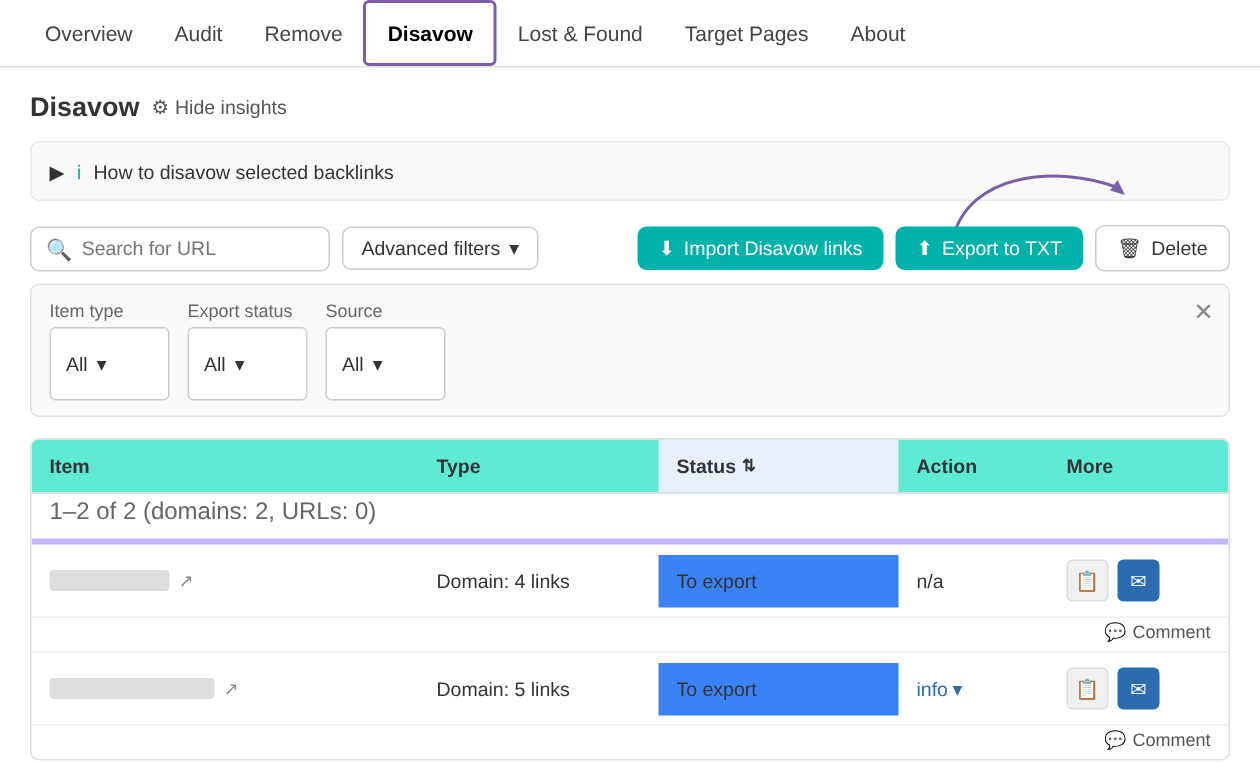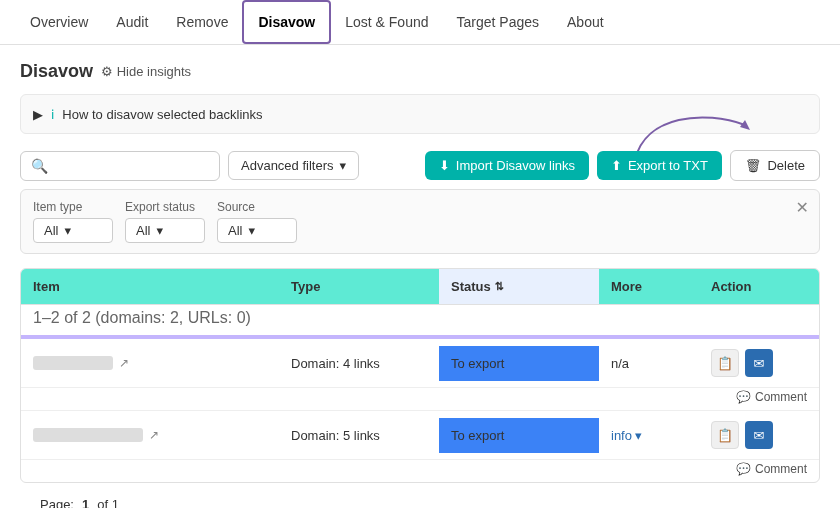--- a/index.html
+++ b/index.html
@@ -25,21 +25,21 @@
     .advanced-filters-btn { display: flex; align-items: center; gap: 6px; border: 1px solid #ccc; border-radius: 6px; padding: 6px 12px; cursor: pointer; font-size: 13px; color: #333; background: #fff; }
     .spacer { flex: 1; }
     .btn-import { display: flex; align-items: center; gap: 6px; background: #00b2a9; color: #fff; border: none; border-radius: 6px; padding: 7px 14px; cursor: pointer; font-size: 13px; font-weight: 500; }
     .btn-export { display: flex; align-items: center; gap: 6px; background: #00b2a9; color: #fff; border: none; border-radius: 6px; padding: 7px 14px; cursor: pointer; font-size: 13px; font-weight: 500; position: relative; }
     .btn-delete { display: flex; align-items: center; gap: 6px; border: 1px solid #ccc; background: #fff; border-radius: 6px; padding: 7px 14px; cursor: pointer; font-size: 13px; color: #333; }
 
     
     .filters-row { display: flex; align-items: center; gap: 12px; padding: 10px 12px; border: 1px solid #e0e0e0; border-radius: 6px; background: #fafafa; margin-bottom: 14px; position: relative; }
     .filter-group { display: flex; flex-direction: column; gap: 4px; }
     .filter-label { font-size: 12px; color: #666; }
-    .filter-select { display: flex; align-items: center; gap: 6px; border: 1px solid #ccc; border-radius: 4px; padding: 4px 10px; background: #fff; cursor: pointer; font-size: 13px; min-width: 80px; }
+    .filter-select { display: flex; align-items: center; gap: 6px; border: 1px solid #ccc; border-radius: 4px; padding: 16px 10px; background: #fff; cursor: pointer; font-size: 13px; min-width: 80px; }
     .close-filters { position: absolute; right: 10px; top: 8px; cursor: pointer; color: #888; font-size: 16px; }
 
     
     .table-wrapper { border: 1px solid #e0e0e0; border-radius: 6px; margin-top: 12px; overflow: hidden; }
     .table-header { display: grid; grid-template-columns: 1fr 160px 160px 100px 120px; background: #5eead4; border-bottom: 1px solid #e0e0e0; }
     .th { padding: 10px 12px; font-size: 13px; font-weight: 600; color: #333; display: flex; align-items: center; gap: 4px; }
     .th.status-col { background: #e8f0fe; }
     .table-subheader { padding: 4px 12px 8px; font-size: 16px; color: #666; border-bottom: 4px solid #c4b5fd; }
 
     .table-row-data { display: grid; grid-template-columns: 1fr 160px 160px 100px 120px; border-bottom: 1px solid #eee; align-items: center; }
@@ -103,20 +103,21 @@
   <div class="annotation-container">
 
     <svg class="curve-arrow" width="140" height="60" viewBox="0 0 140 60" fill="none">
       <path d="M 10 55 C 20 10, 80 5, 120 20" stroke="#7b5ea7" stroke-width="2" fill="none"></path>
       <polygon points="120,15 125,25 115,22" fill="#7b5ea7"></polygon>
     </svg>
 
     <div class="toolbar">
       <div class="search-box">
         <span style="color:#aaa;">🔍</span>
+        <input type="text" placeholder="Search for URL" style="">
       </div>
       <button class="advanced-filters-btn">
         <span>Advanced filters</span>
         <span>▾</span>
       </button>
       <div class="spacer"></div>
       <button class="btn-import">
         <span>⬇</span>
         <span>Import Disavow links</span>
       </button>
@@ -158,22 +159,22 @@
 
   <div class="table-wrapper">
 
     <div class="table-header">
       <div class="th">Item</div>
       <div class="th">Type</div>
       <div class="th status-col">
         Status
         <span style="font-size:11px; cursor:pointer;">⇅</span>
       </div>
+      <div class="th">Action</div>
       <div class="th">More</div>
-      <div class="th">Action</div>
     </div>
     <div class="table-subheader">1–2 of 2 (domains: 2, URLs: 0)</div>
 
     <div class="table-row-data">
       <div class="td item-cell">
         <div class="item-link">
           <div class="item-placeholder" style="width:80px;"></div>
           <span class="ext-link-icon">↗</span>
         </div>
       </div>

